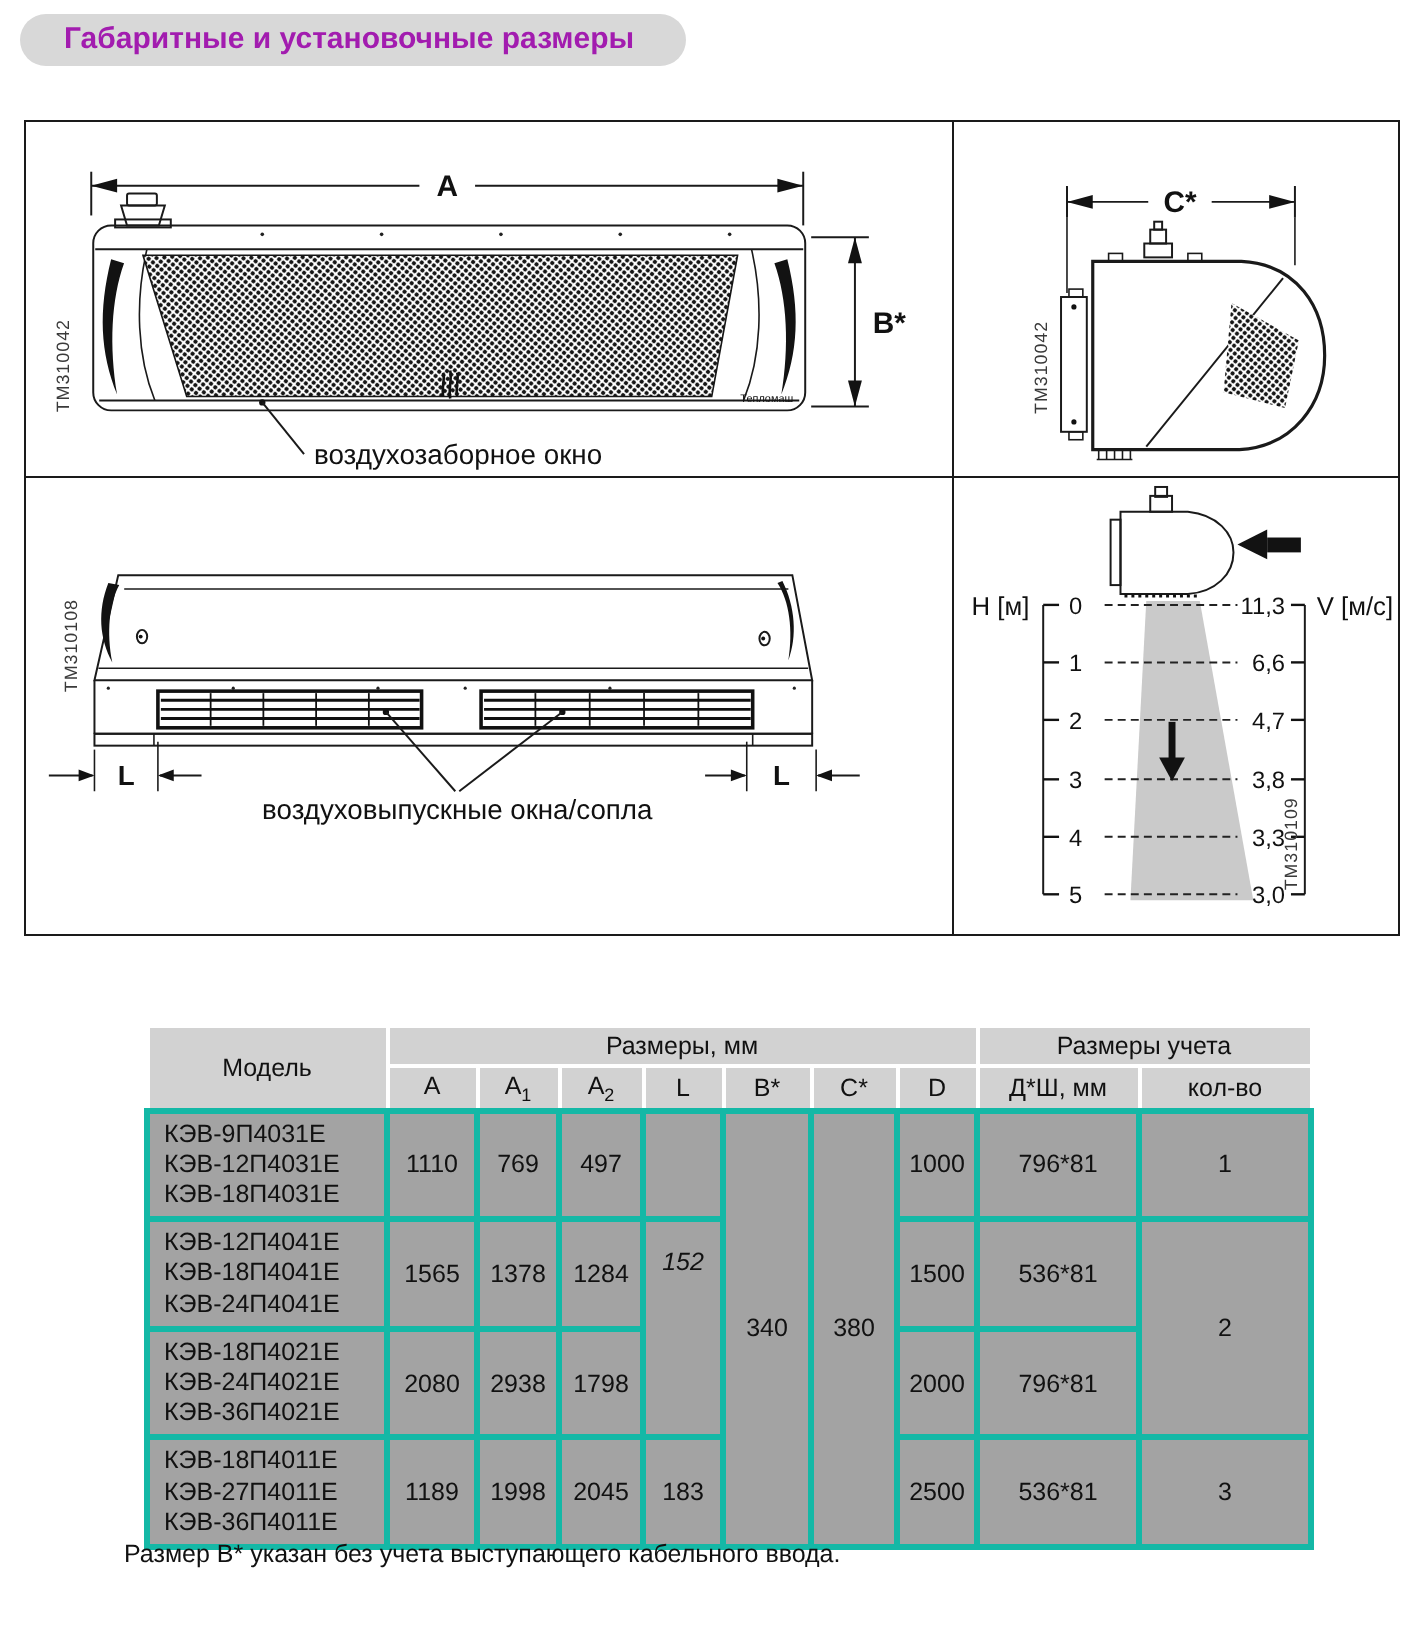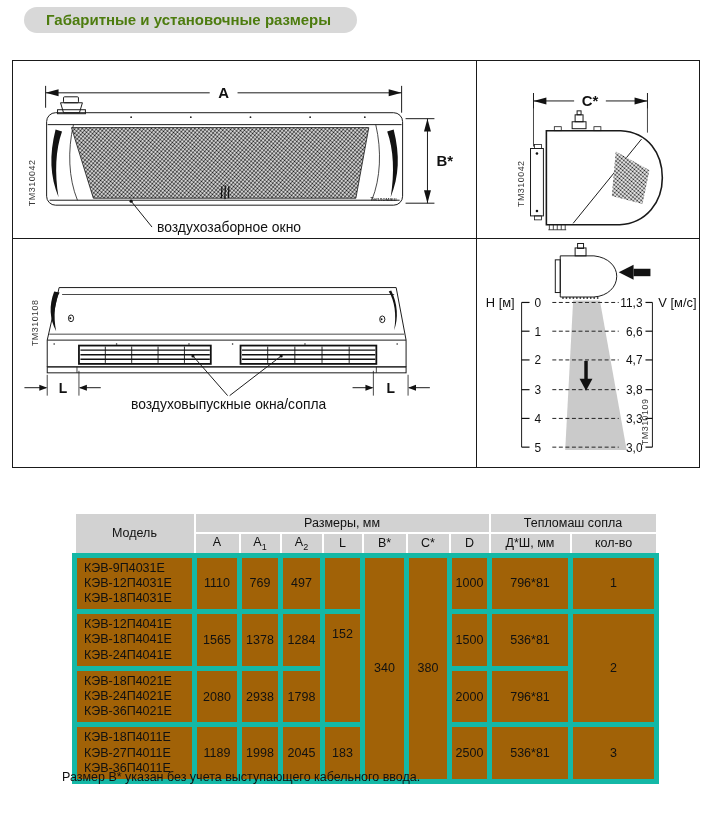--- a/index.html
+++ b/index.html
@@ -1,24 +1,24 @@
 <!DOCTYPE html>
 <html><head>
 <meta charset="utf-8">
 <style>
   html,body { margin:0; padding:0; }
   body {
     width:712px; height:815px; position:relative; background:#ffffff;
     font-family:"Liberation Sans", sans-serif; color:#111;
   }
   .title-pill {
-    position:absolute; left:24px; top:7px;
+    position:absolute; left:10px; top:7px;
     background:#d8d8d8; border-radius:14px;
     padding:4px 26px 5px 22px;
-    font-size:15px; font-weight:bold; color:#4d7c0f;
+    font-size:15px; font-weight:bold; color:#a21caf;
   }
   .drawings {
     position:absolute; left:12px; top:60px; width:688px; height:408px;
     border:1px solid #1a1a1a; box-sizing:border-box;
   }
   .quad { position:absolute; box-sizing:border-box; }
   .quad svg { position:absolute; left:0; top:0; width:100%; height:100%; }
   .q-tl { left:0; top:0; width:464px; height:178px; border-right:1px solid #1a1a1a; border-bottom:1px solid #1a1a1a; }
   .q-tr { left:464px; top:0; width:222px; height:178px; border-bottom:1px solid #1a1a1a; }
   .q-bl { left:0; top:178px; width:464px; height:228px; border-right:1px solid #1a1a1a; }
@@ -40,27 +40,27 @@
     border-collapse:collapse; table-layout:fixed;
     font-size:12.5px;
   }
   table.spec th {
     background:#d2d2d2; border:2px solid #ffffff;
     font-weight:normal; text-align:center; padding:0; font-size:12.5px;
   }
   table.spec th.nb { border-bottom:none; }
   table.spec th sub { font-size:9px; }
   table.spec td {
-    border:5px solid #14b8a6; text-align:center; vertical-align:middle;
-    padding:0; background:#a16207;margin-top:29px;
+    border:3px solid #14b8a6; text-align:center; vertical-align:middle;
+    padding:0; background:#a3a3a3;margin-top:29px;
   }
   table.spec td.model {
     text-align:left; padding:3px 4px 3px 7px; line-height:15.2px;
   }
-  table.spec td.va-top { vertical-align:top; padding-top:13px; }
+  table.spec td.va-top { vertical-align:top; padding-top:13px;font-style:italic; }
   table.spec tr.hr1 { height:20px; }
   table.spec tr.hr2 { height:22px; }
   table.spec tr.body { height:52px; }
 
   .notes { position:absolute; left:62px; top:769px; font-size:12.5px; line-height:16px; }
   .notes p { margin:0;text-align:center; }
 </style>
 </head>
 <body>
 
@@ -356,21 +356,21 @@
       <col style="width:44px">
       <col style="width:43px">
       <col style="width:40px">
     <col style="width:81px">
       <col style="width:86px">
   </colgroup>
   <tbody>
       <tr class="hr1">
     <th rowspan="2" class="nb">Модель</th>
     <th colspan="7">Размеры, мм</th>
-    <th colspan="2">Тепломаш сопла</th>
+    <th colspan="2">Размеры учета</th>
   </tr>
   <tr class="hr2">
     <th class="nb"><span>A</span><sub></sub></th>
     <th class="nb"><span>A</span><sub>1</sub></th>
     <th class="nb"><span>A</span><sub>2</sub></th>
     <th class="nb"><span>L</span></th>
     <th class="nb"><span>B*</span></th>
     <th class="nb"><span>C*</span></th>
     <th class="nb"><span>D</span></th>
     <th class="nb">Д*Ш, мм</th>

